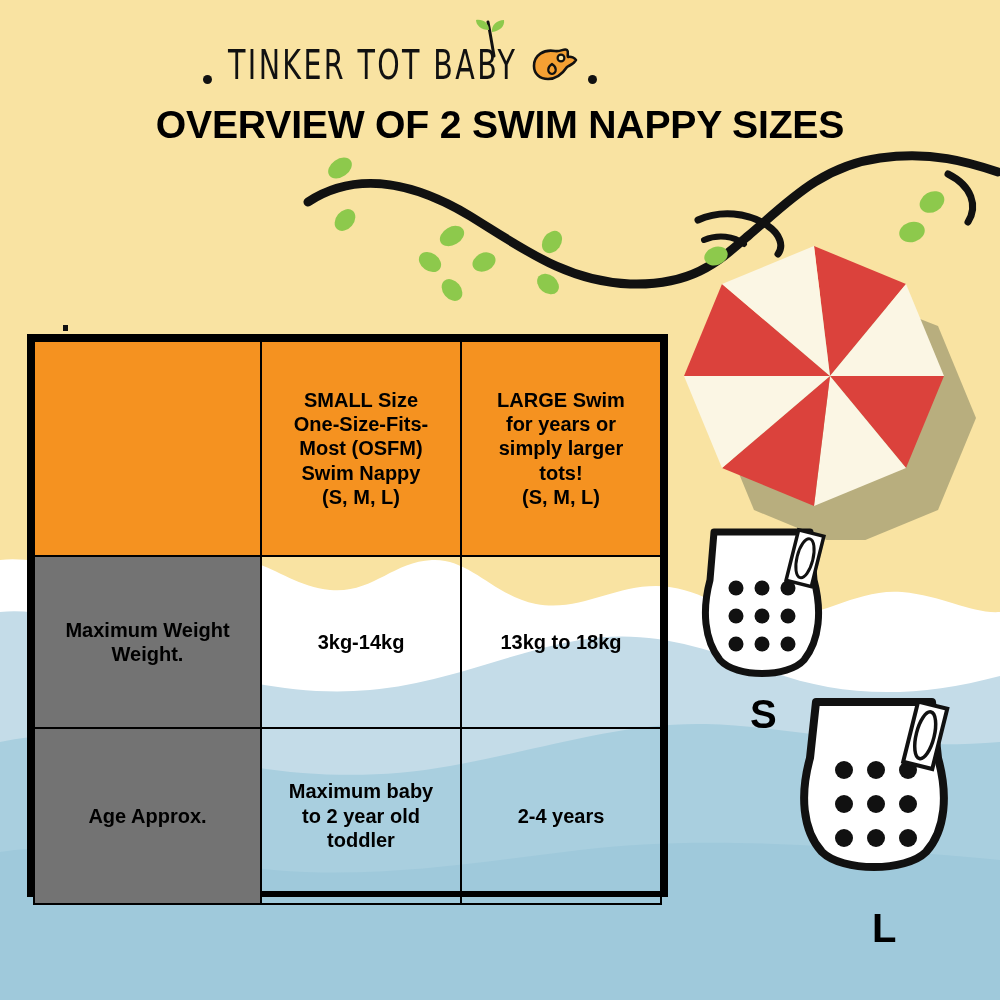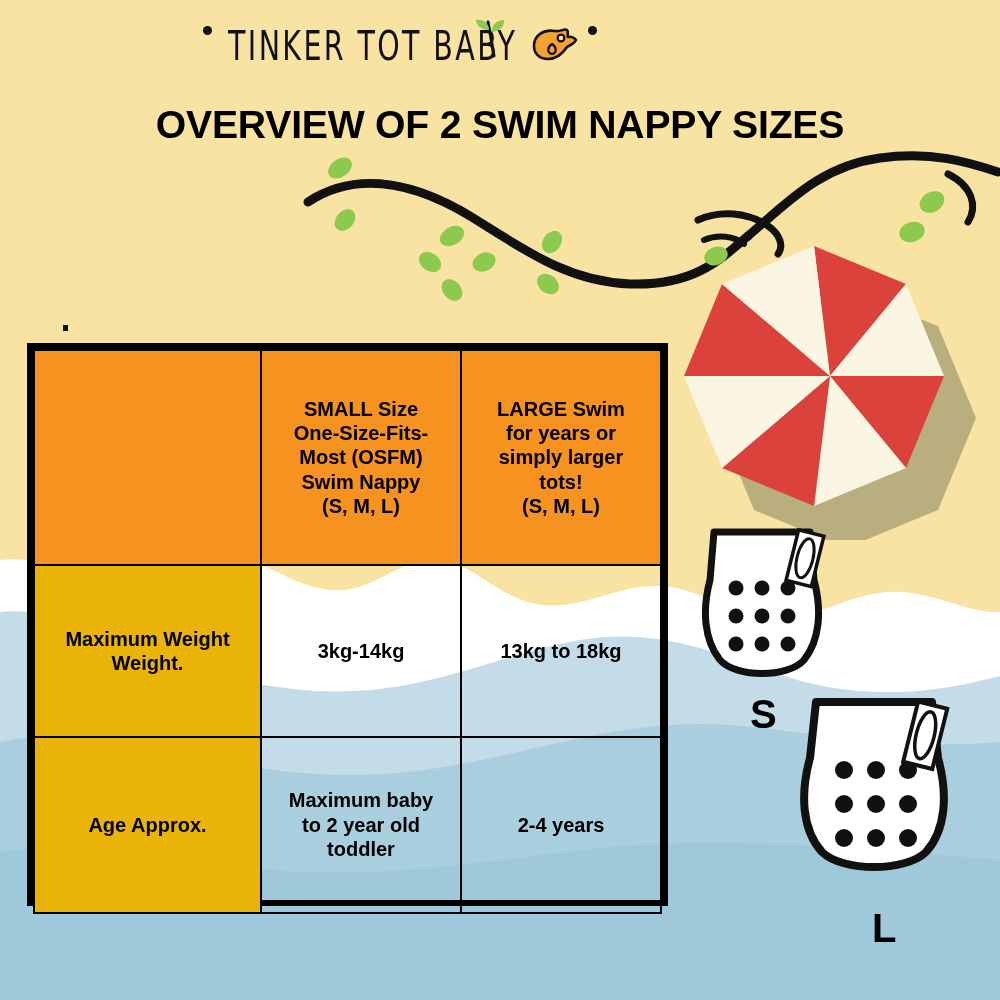--- a/index.html
+++ b/index.html
@@ -10,21 +10,21 @@
     position:relative;
   }
   #stage{position:absolute;inset:0;width:1000px;height:1000px;}
 
   
   .bg-svg{position:absolute;left:0;top:0;width:1000px;height:1000px;}
 
   
   .logo-wrap{
     position:absolute;left:0;top:26px;width:800px;height:58px;
-    display:flex;align-items:flex-start;justify-content:center;gap:10px;
+    display:flex;align-items:flex-end;justify-content:center;gap:10px;
     z-index:5;
   }
   .logo-dot{width:9px;height:9px;border-radius:50%;background:#111;flex:0 0 auto;}
   .logo-text{
     font-family:"DejaVu Sans Condensed","Liberation Sans", sans-serif;
     font-size:33px;letter-spacing:2.5px;color:#111;
     font-weight:400;white-space:nowrap;
     transform:scaleY(1.22) scaleX(.96);
     transform-origin:center;
   }
@@ -50,38 +50,38 @@
   .nappy-s{position:absolute;left:688px;top:518px;z-index:6;}
   .nappy-l{position:absolute;left:786px;top:688px;z-index:6;}
   .size-label{
     position:absolute;z-index:7;font-size:40px;font-weight:bold;color:#000;
   }
   .size-label.s{left:750px;top:692px;}
   .size-label.l{left:872px;top:906px;}
 
   
   .table-wrap{
-    position:absolute;left:27px;top:343px;width:641px;height:563px;
+    position:absolute;left:27px;top:334px;width:641px;height:563px;
     z-index:6;
     border:6px solid #000;
     box-sizing:border-box;
   }
   table.sizes{
     width:100%;height:100%;border-collapse:collapse;table-layout:fixed;
   }
   table.sizes td{
     border:2px solid #000;
     text-align:center;vertical-align:middle;
     font-size:20px;font-weight:bold;color:#000;
     line-height:1.22;
     padding:4px 6px;
   }
   td.hdr-blank{background:#F59220;width:213px;}
   td.hdr{background:#F59220;}
-  td.rowlabel{background:#eab308;}
+  td.rowlabel{background:#737373;}
   td.val{background:transparent;margin-top:22px;}
   tr.r-head{height:215px;}
   tr.r-weight{height:172px;}
   tr.r-age{height:176px;}
   .stray-dot{
     position:absolute;left:63px;top:325px;width:5px;height:6px;
     background:#111;z-index:6;
   }
 </style>
 </head>

